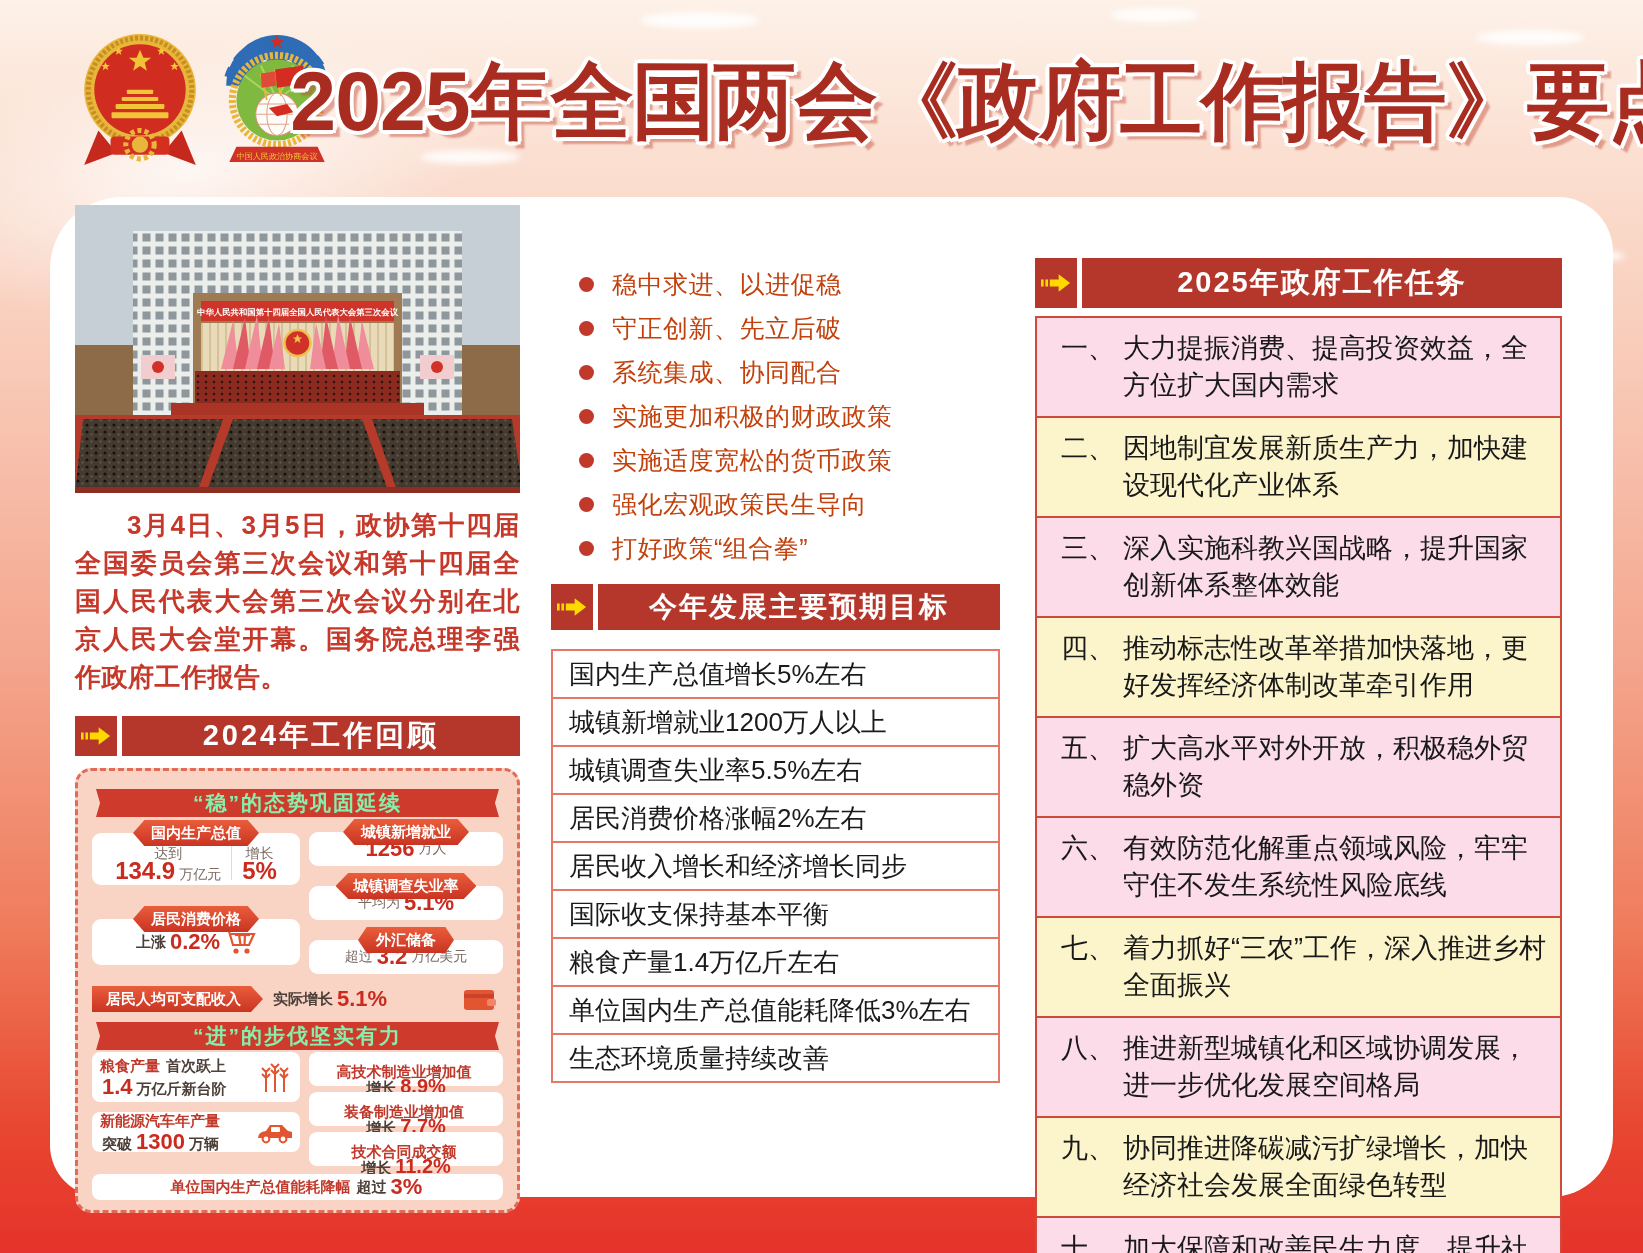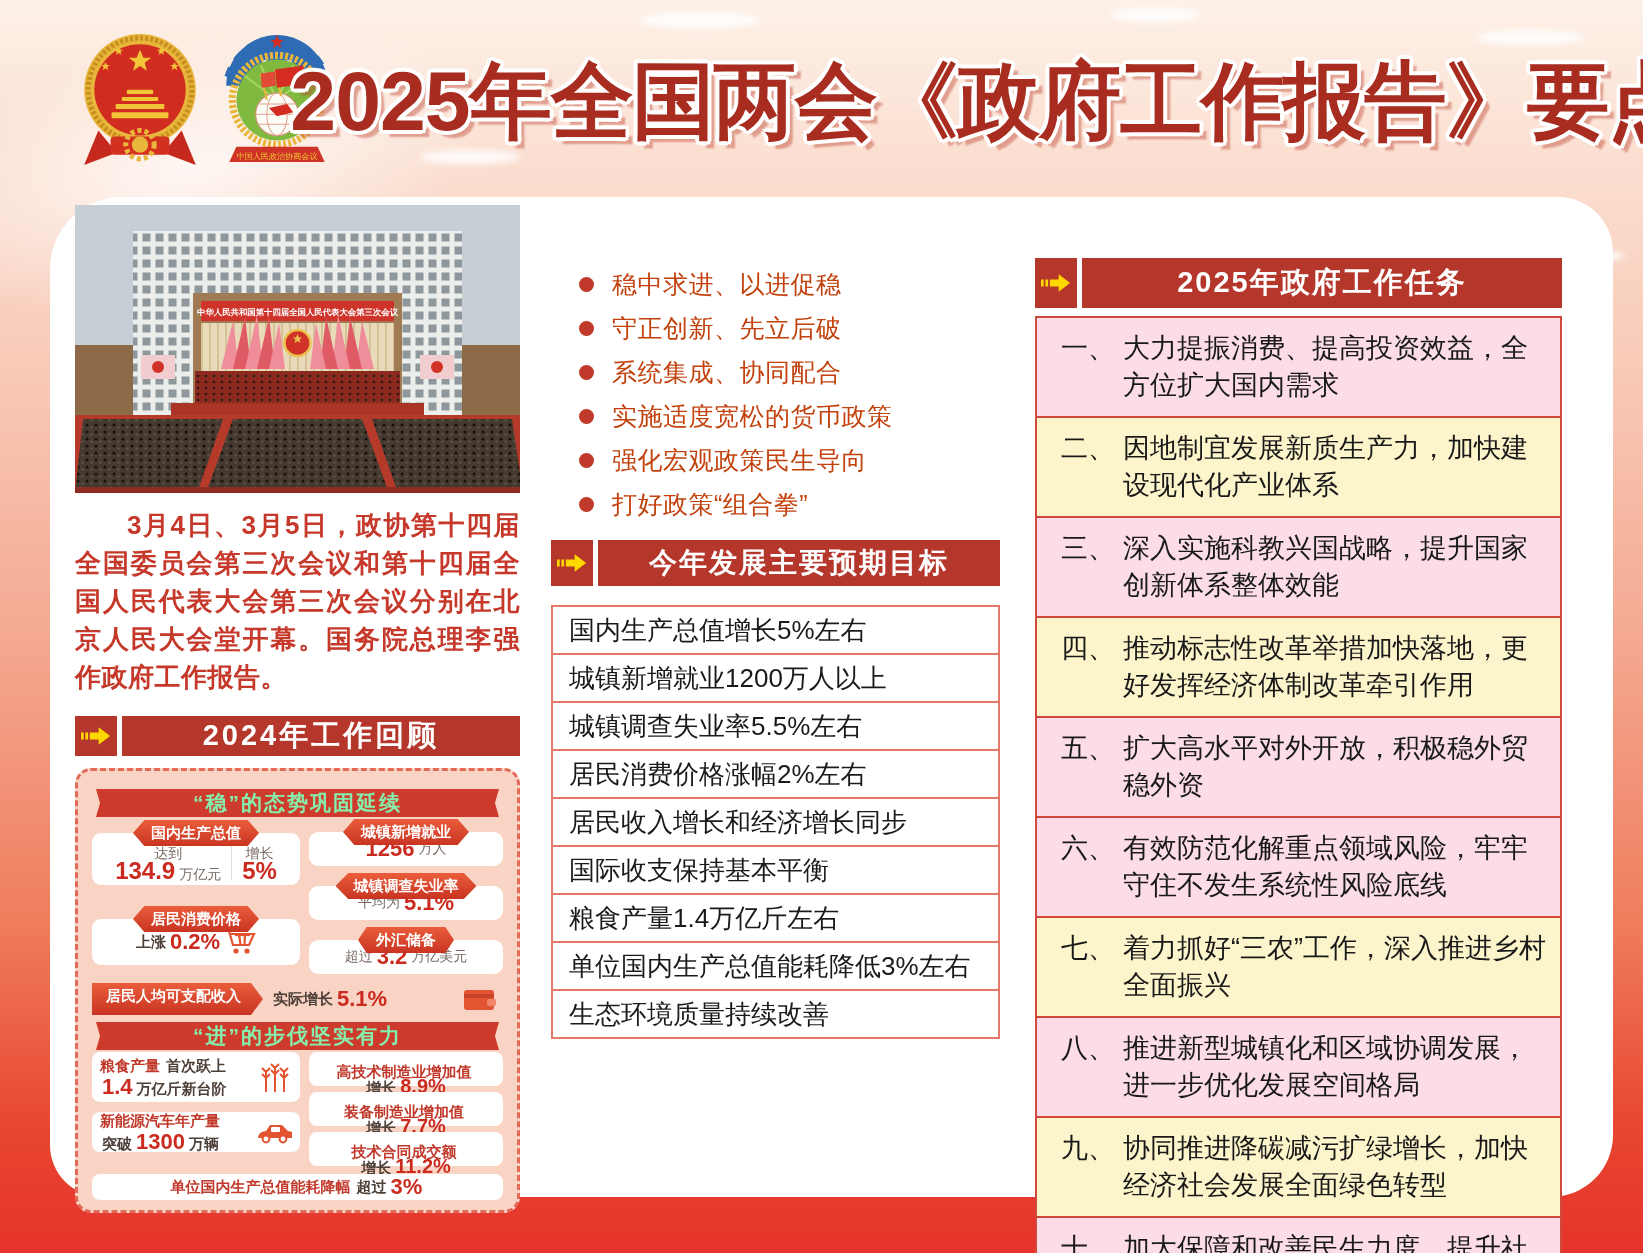--- a/index.html
+++ b/index.html
@@ -59,21 +59,21 @@
   .gdp-card{margin-top:14px;height:52px;}
   .gdp-inner{display:flex;align-items:center;justify-content:center;height:100%;padding-top:8px;box-sizing:border-box;}
   .gdp-part{text-align:center;line-height:18px;}
   .vdiv{width:1px;height:34px;background:#e4dad4;margin:0 8px;}
   .cpi-card{margin-top:34px;height:46px;}
   .jobs-card{margin-top:13px;height:34px;}
   .unemp-card{margin-top:20px;height:34px;}
   .forex-card{margin-top:20px;height:34px;}
   .income-row{display:flex;align-items:center;margin-top:10px;height:30px;}
   .badge-r{background:linear-gradient(180deg,#ea5d3b,#c93422);color:#fff;font-weight:bold;font-size:15px;
-    height:32px;line-height:26px;padding:0 22px 0 14px;white-space:nowrap;
+    height:26px;line-height:26px;padding:0 22px 0 14px;white-space:nowrap;
     clip-path:polygon(0 0,93% 0,100% 50%,93% 100%,0 100%);}
   .income-row .smb{margin-left:10px;}
   .row-icon{margin-left:auto;margin-right:6px;}
   .plain{border-radius:8px;}
   .grain-card{height:50px;display:flex;align-items:center;padding:0 8px;box-sizing:border-box;}
   .nev-card{height:40px;margin-top:10px;display:flex;align-items:center;padding:0 8px;box-sizing:border-box;}
   .grain-text{flex:1;line-height:21px;}
   .ctr{height:34px;text-align:center;padding-top:12px;box-sizing:border-box;line-height:15px;}
   .ctr .num{font-size:20px;}
   .ctr + .ctr{margin-top:6px;}
@@ -388,20 +388,24 @@
     <div class="bullet">
         <span class="dot"></span>
         <span class="btxt">守正创新、先立后破</span>
       </div>
     <div class="bullet">
         <span class="dot"></span>
         <span class="btxt">系统集成、协同配合</span>
       </div>
     <div class="bullet">
         <span class="dot"></span>
+        <span class="btxt">实施更加积极的财政政策</span>
+      </div>
+    <div class="bullet">
+        <span class="dot"></span>
         <span class="btxt">实施适度宽松的货币政策</span>
       </div>
     <div class="bullet">
         <span class="dot"></span>
         <span class="btxt">强化宏观政策民生导向</span>
       </div>
     <div class="bullet">
         <span class="dot"></span>
         <span class="btxt">打好政策“组合拳”</span>
       </div>

